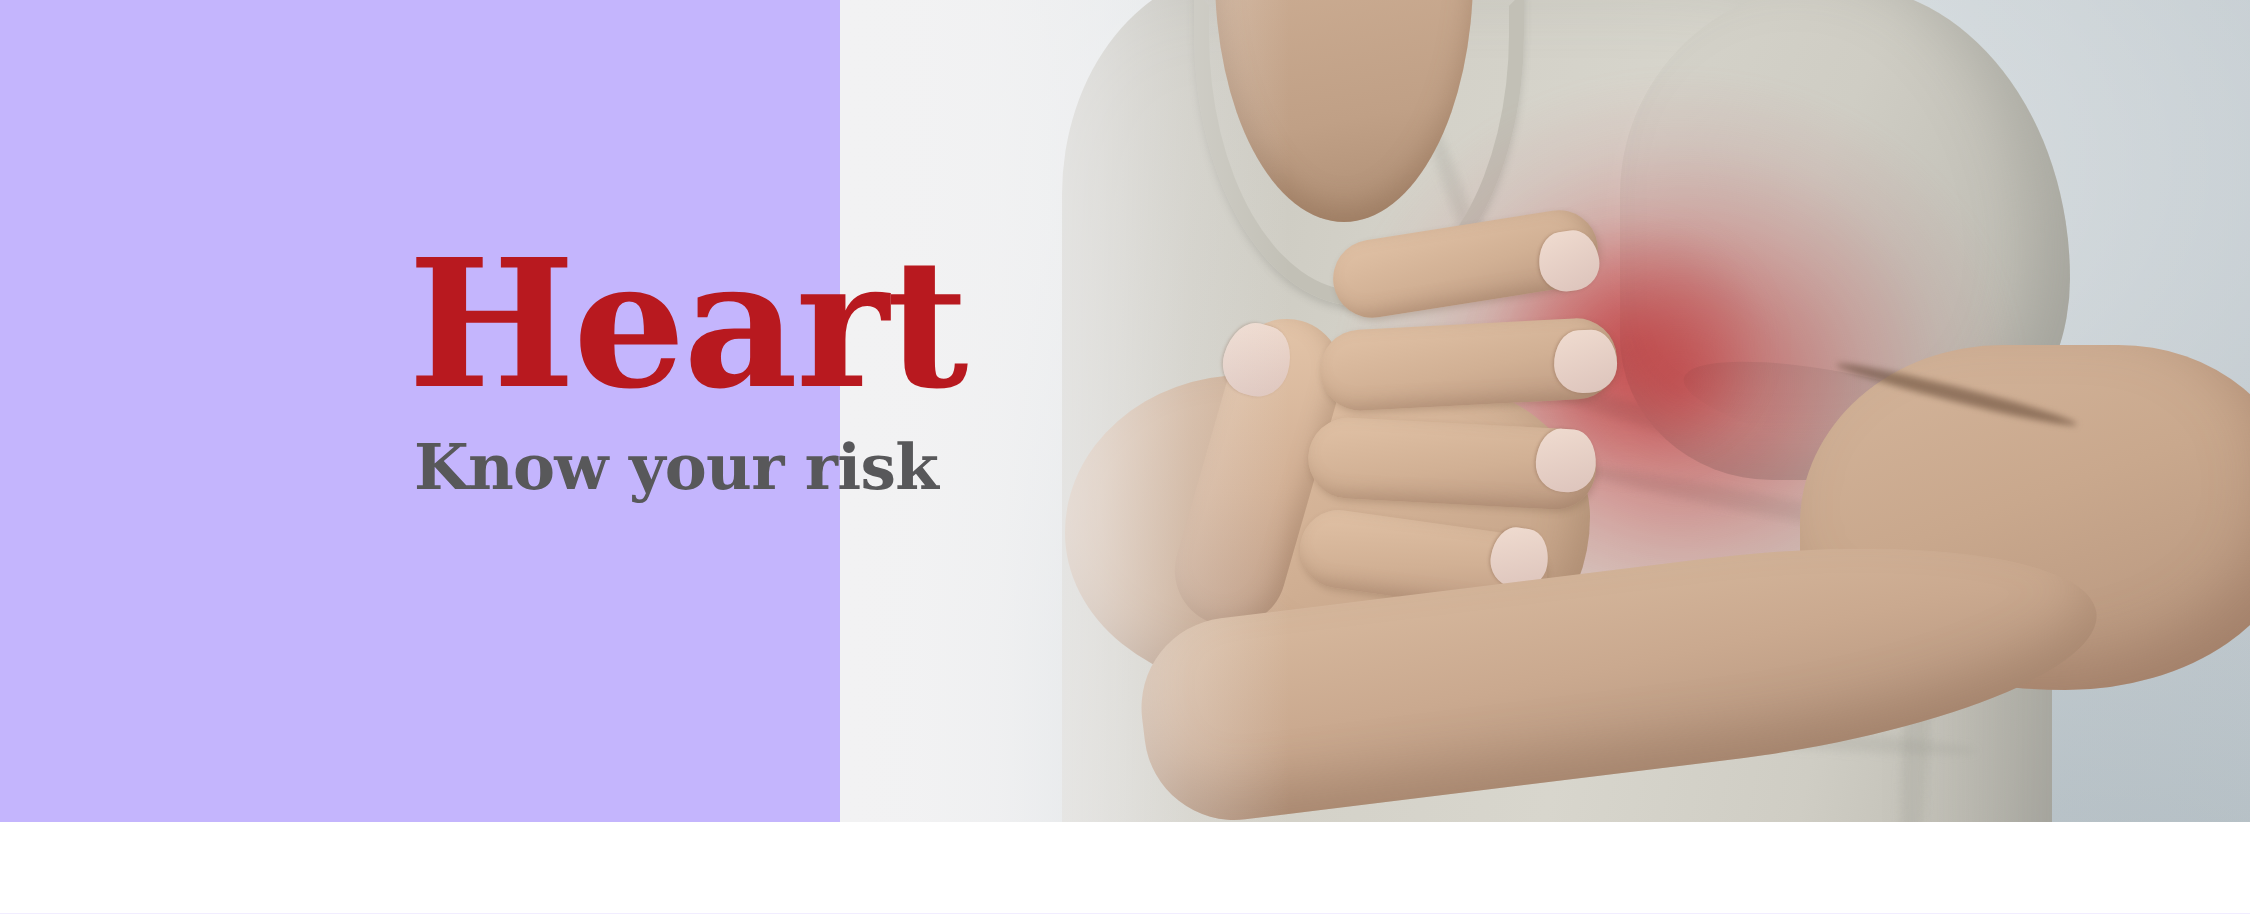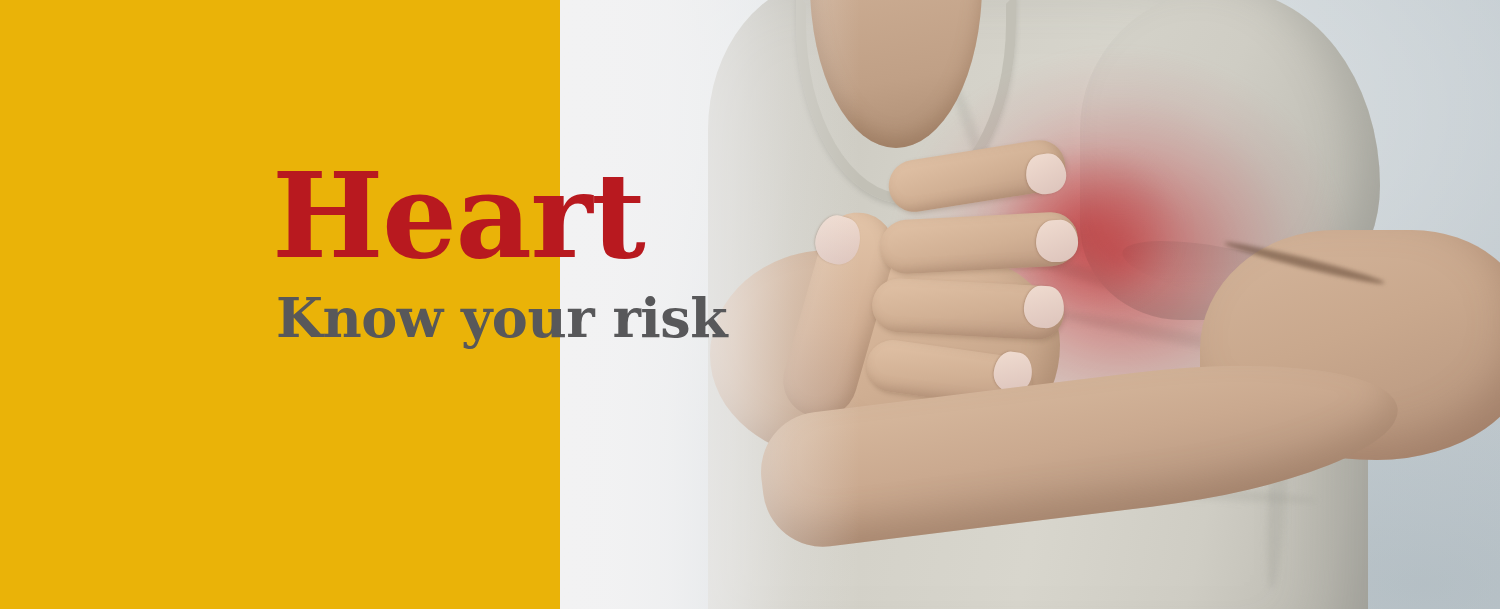--- a/index.html
+++ b/index.html
@@ -2,23 +2,23 @@
 <html><head>
 <meta charset="utf-8">
 <title>Heart disease — Know your risk</title>
 <style>
   html,body{margin:0;padding:0;background:#ffffff;}
   body{font-family:"Liberation Serif",serif;}
 
   .banner{
     position:relative;
     width:1500px;
-    height:609px;
+    height:548px;
     overflow:hidden;
-    background:#eab308;
+    background:#c4b5fd;
   }
 
   
   .photo{
     position:absolute;
     top:0; left:560px;
     width:940px; height:609px;
     overflow:hidden;
   }
   
@@ -267,21 +267,21 @@
     line-height:.82;
     letter-spacing:-1.5px;
     color:#b8191f;
     white-space:nowrap;
   }
   .headline .ln2{ display:block; margin-top:18px; letter-spacing:-2px; }
   .subhead{
     margin:26px 0 0 4px;
     font-family:"DejaVu Serif","Liberation Serif",serif;
     font-weight:700;
-    font-size:54px;
+    font-size:42px;
     line-height:1;
     letter-spacing:-.5px;
     color:#58585a;
     white-space:nowrap;
   }
 </style>
 </head>
 <body>
 
 <div class="banner">

